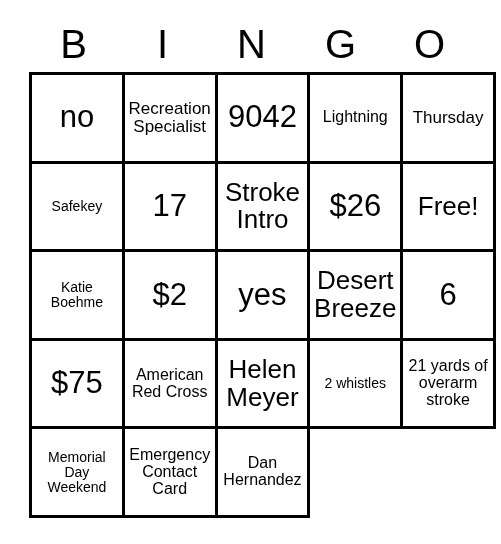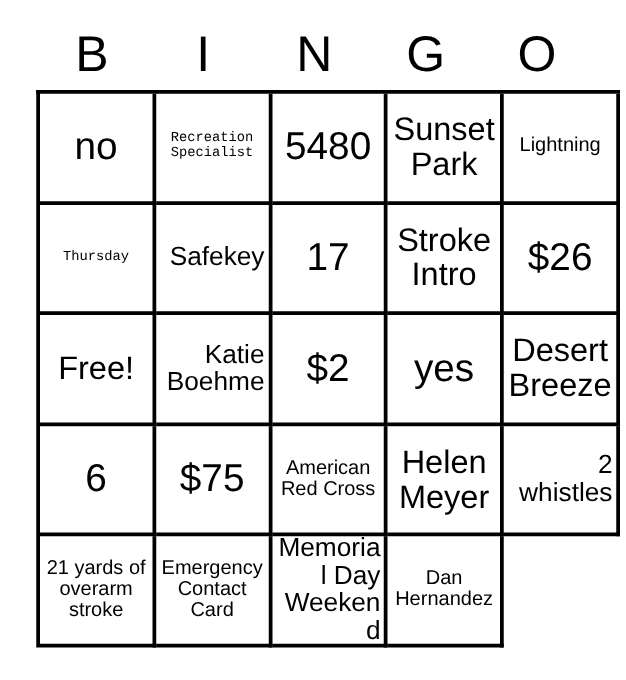--- a/index.html
+++ b/index.html
@@ -72,23 +72,23 @@
   .cell-text {
     display: block;
     line-height: 1.06;
     width: 100%;
     word-wrap: break-word;
   }
 
   
   .fs-xl  { font-size: 31px; }
   .fs-lg  { font-size: 26px; }
-  .fs-md  { font-size: 21px; text-align: right; }
+  .fs-md  { font-size: 14px; }
   .fs-sm  { font-size: 16px; }
-  .fs-xs  { font-size: 11px; font-family: Liberation Mono, monospace; }
+  .fs-xs  { font-size: 17px; }
 </style>
 </head>
 <body>
 
 <div id="card">
 
   <div id="header-row">
     <div class="header-cell">
       <span>B</span>
     </div>
@@ -108,24 +108,21 @@
 
   <div id="grid">
 
     <div class="cell">
       <span class="cell-text fs-xl">no</span>
     </div>
     <div class="cell">
       <span class="cell-text fs-xs">Recreation Specialist</span>
     </div>
     <div class="cell">
-      <span class="cell-text fs-xl">5480</span>
-    </div>
-    <div class="cell">
-      <span class="cell-text fs-lg">Sunset Park</span>
+      <span class="cell-text fs-xl">9042</span>
     </div>
     <div class="cell">
       <span class="cell-text fs-sm">Lightning</span>
     </div>
 
     <div class="cell">
       <span class="cell-text fs-xs">Thursday</span>
     </div>
     <div class="cell">
       <span class="cell-text fs-md">Safekey</span>
@@ -169,23 +166,23 @@
       <span class="cell-text fs-lg">Helen Meyer</span>
     </div>
 
     <div class="cell">
       <span class="cell-text fs-md">2 whistles</span>
     </div>
     <div class="cell">
       <span class="cell-text fs-sm">21 yards of overarm stroke</span>
     </div>
     <div class="cell">
-      <span class="cell-text fs-sm">Emergency Contact Card</span>
+      <span class="cell-text fs-md">Memorial Day Weekend</span>
     </div>
     <div class="cell">
-      <span class="cell-text fs-md">Memorial Day Weekend</span>
+      <span class="cell-text fs-sm">Emergency Contact Card</span>
     </div>
     <div class="cell">
       <span class="cell-text fs-sm">Dan Hernandez</span>
     </div>
 
   </div>
 </div>
 
 </body></html>

